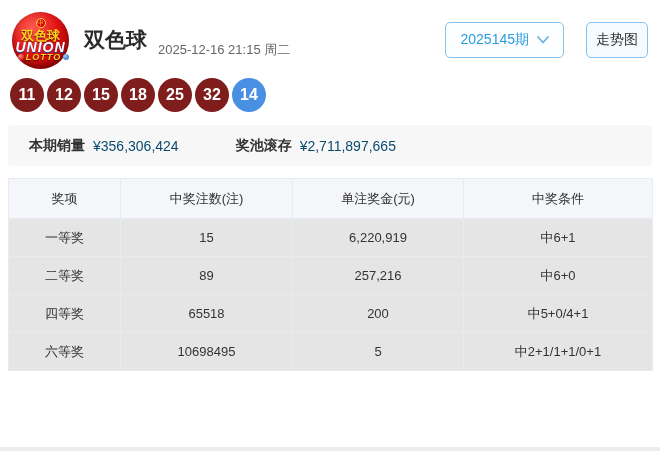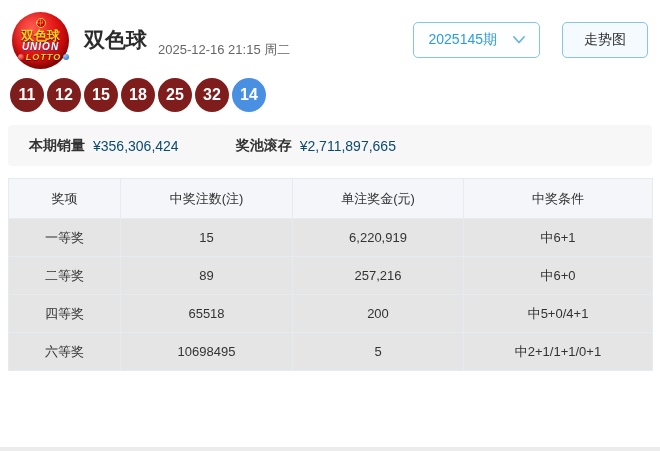--- a/index.html
+++ b/index.html
@@ -29,21 +29,21 @@
     width: 10px; height: 10px; border-radius: 50%;
     background: #d40000; border: 1px solid #ffd24a;
     color: #ffd24a; font-size: 7px; line-height: 8px; text-align: center;
     margin-bottom: 1px;
   }
   .logo .l1 {
     color: #ffd21e; font-weight: bold; font-size: 13px; line-height: 13px;
     text-shadow: 0 1px 1px #5a0000; letter-spacing: 0px; white-space: nowrap;
   }
   .logo .l2 {
-    color: #ffffff; font-weight: bold; font-style: italic; font-size: 10px; line-height: 10px;
+    color: #ffffff; font-weight: bold; font-style: italic; font-size: 14px; line-height: 10px;
     text-shadow: 0 1px 0 #1a3fa0; letter-spacing: 1px;
   }
   .logo .l3 {
     color: #ffd21e; font-weight: bold; font-style: italic; font-size: 9px; line-height: 10px;
     text-shadow: 0 1px 0 #5a0000; letter-spacing: 1px;
     display: flex; align-items: center; gap: 2px; padding-left: 6px;
   }
   .logo .dot-red, .logo .dot-blue {
     width: 6px; height: 6px; border-radius: 50%; display: inline-block;
   }
@@ -57,24 +57,24 @@
   .pill-btn {
     border: 1px solid #85c4ec; border-radius: 5px;
     background: #fdfeff;
     font-size: 14px;
     height: 36px;
     display: inline-flex; align-items: center; justify-content: center;
     cursor: pointer;
     font-family: inherit;
   }
   .period-btn {
-    color: #2b9ce0; padding: 15px 14px; gap: 16px; min-width: 112px;
+    color: #2b9ce0; padding: 15px 14px; gap: 8px; min-width: 112px;
   }
   .trend-btn {
-    color: #333; padding: 0 21px; background: #f4fafe; margin-left: 22px; margin-right: 4px;
+    color: #333; padding: 0 9px; background: #f4fafe; margin-left: 22px; margin-right: 4px;
   }
   .chevron-svg { display: block; }
 
   
   .balls {
     display: flex; gap: 3px;
     padding-left: 10px; margin-top: 8px;
   }
   .ball {
     width: 34px; height: 34px; border-radius: 50%;

